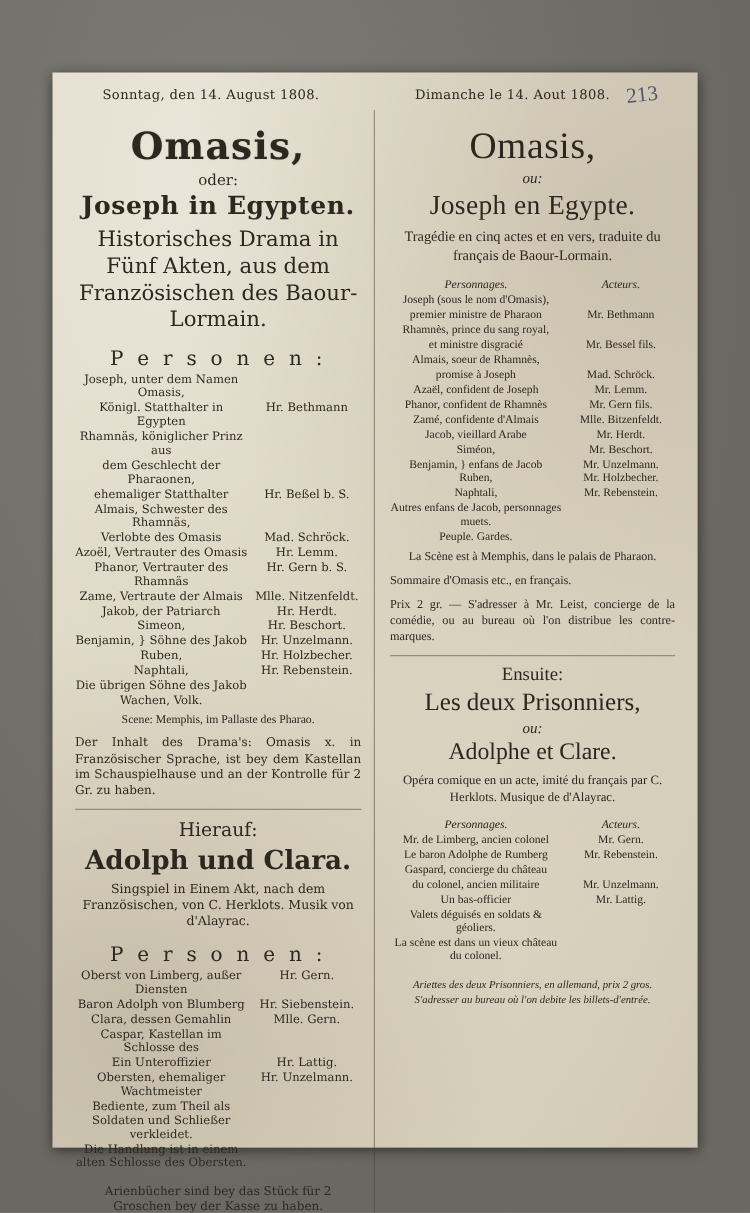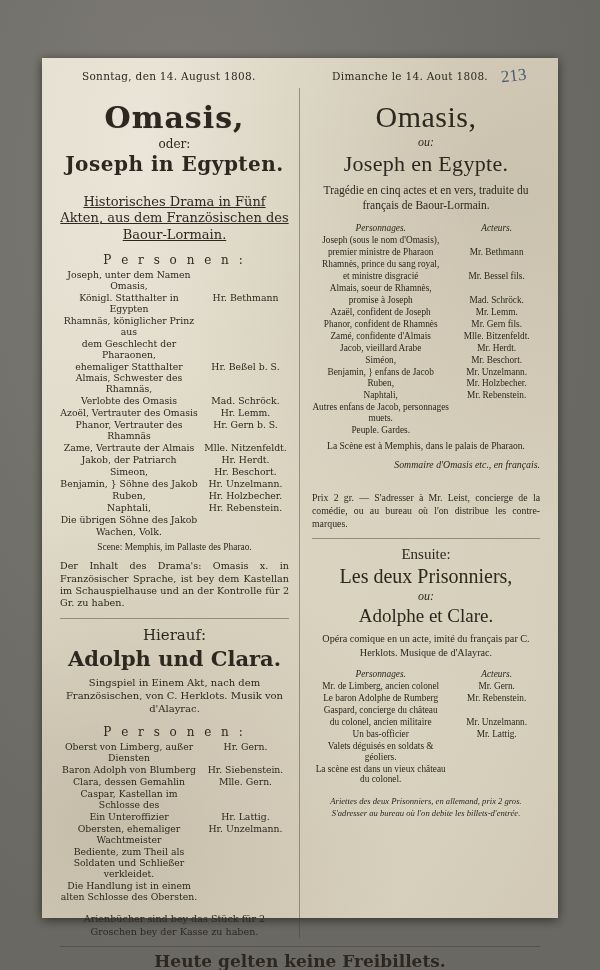--- a/index.html
+++ b/index.html
@@ -52,42 +52,42 @@
 
   .title-ger{
     font-family:"DejaVu Serif", serif;
     font-size:30px;font-weight:bold;letter-spacing:1px;margin-top:12px;
     text-shadow:0 0 1px rgba(0,0,0,.25);
   }
   .oder{font-family:"DejaVu Serif",serif;font-size:12px;margin:2px 0 1px;}
   .title-ger2{
     font-family:"DejaVu Serif", serif;font-size:20px;font-weight:bold;letter-spacing:.5px;
   }
-  .subt-ger{font-size:13px;line-height:1.25;margin-top:18px;font-family:"DejaVu Serif",serif;text-decoration:underline;}
+  .subt-ger{font-size:17px;line-height:1.25;margin-top:6px;font-family:"DejaVu Serif",serif;}
 
   .title-fr{font-size:30px;letter-spacing:.5px;margin-top:12px;}
   .ou{font-size:12px;font-style:italic;margin:1px 0 1px;}
   .title-fr2{font-size:22px;letter-spacing:.3px;}
   .subt-fr{font-size:11.5px;line-height:1.3;margin-top:6px;}
 
-  .hdg{font-size:12px;letter-spacing:3px;margin:10px 0 3px;text-align:center;
+  .hdg{font-size:16px;letter-spacing:3px;margin:10px 0 3px;text-align:center;
        font-family:"DejaVu Serif",serif;}
 
   table.cast{width:100%;border-collapse:collapse;font-size:9.3px;line-height:1.18;}
   table.cast td{vertical-align:top;padding:0 0 1px 0;}
   table.cast td.role{width:62%;padding-right:4px;}
   table.cast td.act{width:38%;}
   .castL{font-family:"DejaVu Serif",serif;font-size:9px;}
   .castR{font-size:9.6px;}
   .note{font-size:9.4px;text-align:center;margin-top:3px;}
   .note-fr{font-size:9.6px;text-align:center;margin-top:3px;}
 
   .blurb-ger{font-family:"DejaVu Serif",serif;font-size:9.6px;line-height:1.3;margin-top:8px;text-align:justify;}
   .blurb-fr{font-size:9.8px;line-height:1.3;margin-top:8px;text-align:justify;}
-  .blurb-fr .ctr{text-align:right;font-style:italic;display:block;margin-bottom:20px;}
+  .blurb-fr .ctr{text-align:left;display:block;margin-bottom:6px;}
 
   .hr{border-top:1px solid rgba(70,62,45,0.45);margin:8px 0 0;}
 
   .hierauf{font-family:"DejaVu Serif",serif;font-size:15px;text-align:center;margin-top:7px;}
   .ensuite{font-size:15px;text-align:center;margin-top:7px;}
   .t2-ger{font-family:"DejaVu Serif",serif;font-size:21px;font-weight:bold;text-align:center;margin-top:2px;}
   .t2-fr{font-size:20px;text-align:center;margin-top:2px;}
   .t2-fr2{font-size:19px;text-align:center;margin-top:1px;}
   .t2-sub-ger{font-family:"DejaVu Serif",serif;font-size:10px;text-align:center;line-height:1.3;margin-top:5px;}
   .t2-sub-fr{font-size:10.2px;text-align:center;line-height:1.3;margin-top:5px;}

